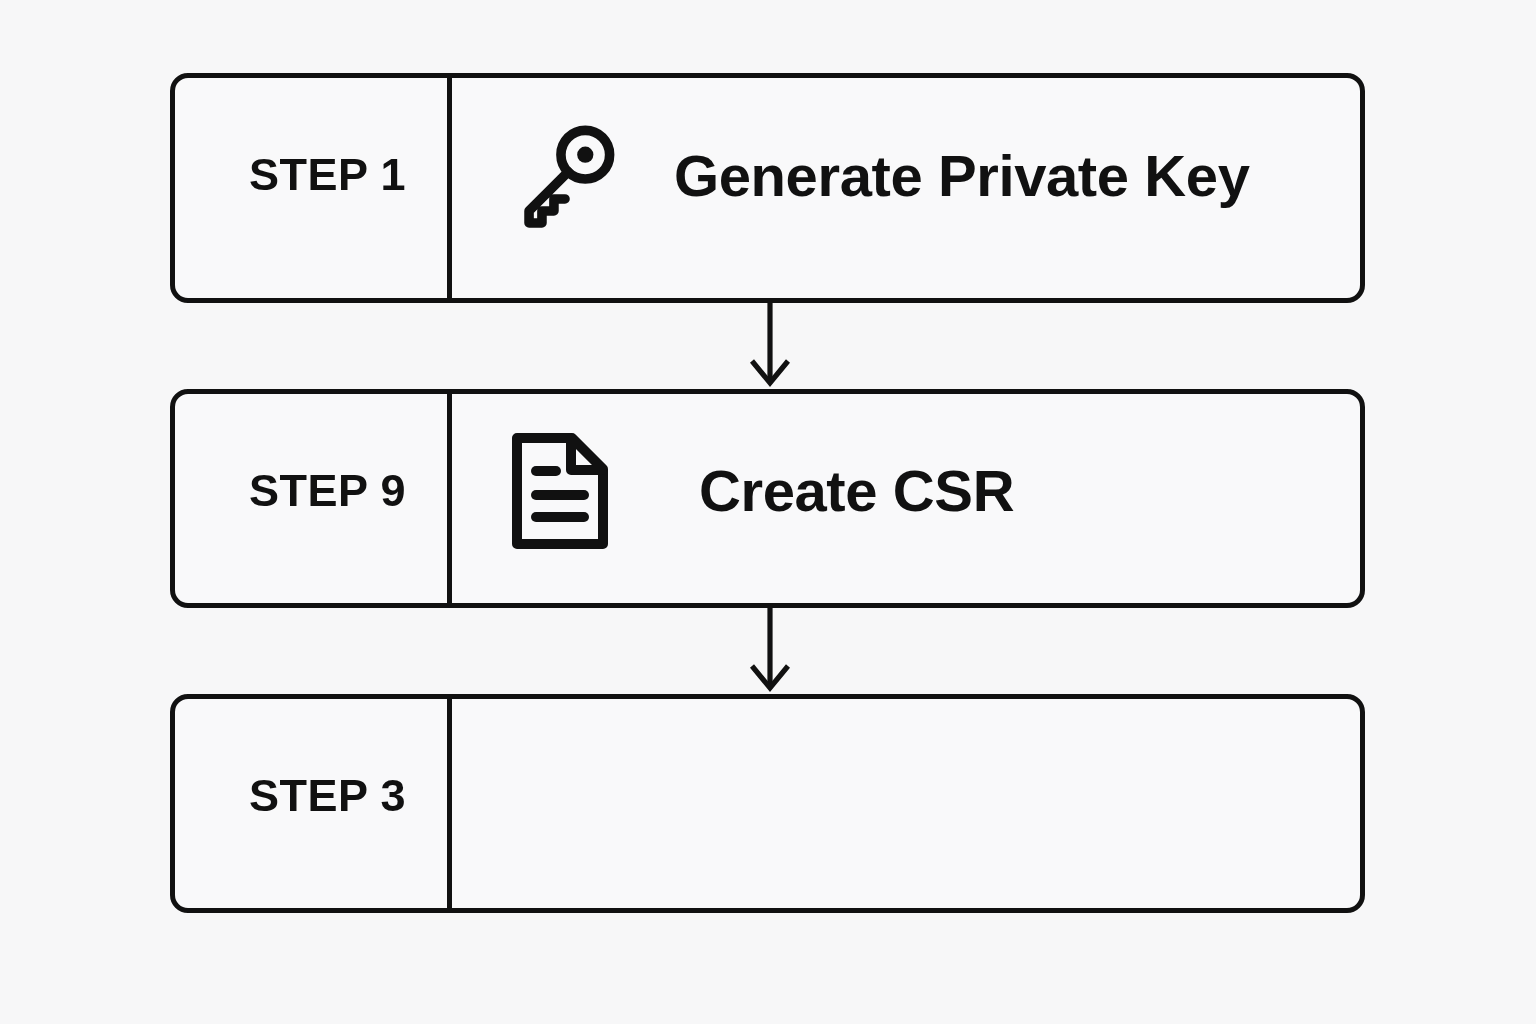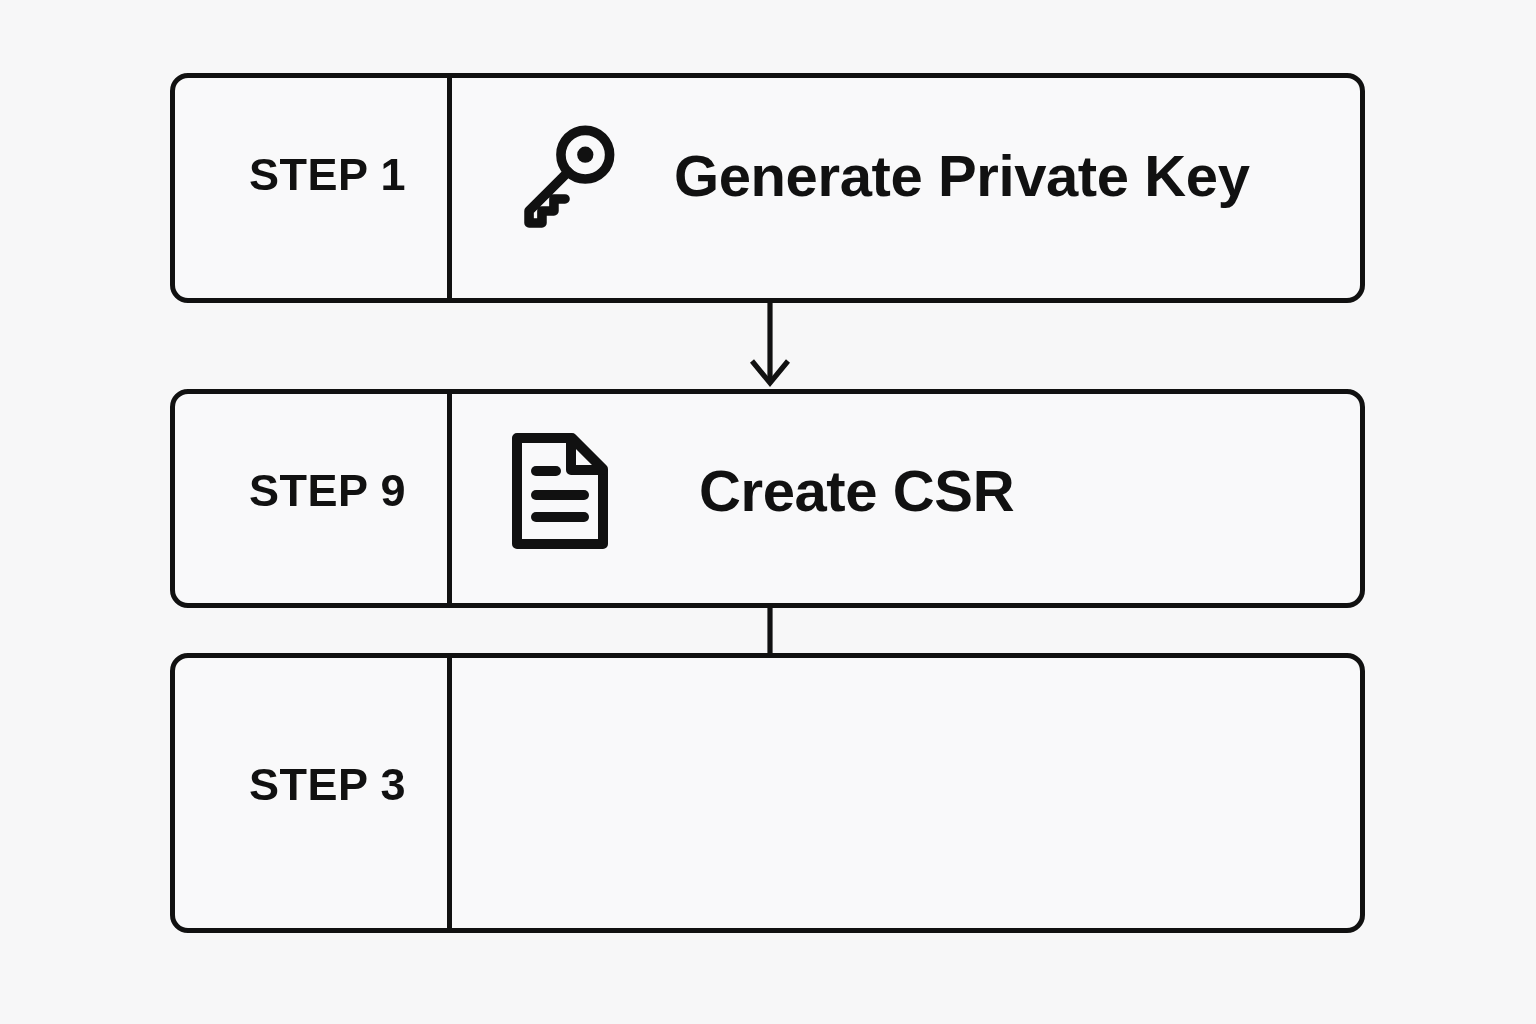--- a/index.html
+++ b/index.html
@@ -27,21 +27,21 @@
     width: 1195px;            
     box-sizing: border-box;
     border: 5px solid #111111;
     border-radius: 18px;
     background: #f9f9fa;
     display: flex;
     align-items: stretch;
   }
   .step-row.r1 { top: 73px;  height: 230px; }
   .step-row.r2 { top: 389px; height: 219px; }
-  .step-row.r3 { top: 653px; height: 280px; }
+  .step-row.r3 { top: 694px; height: 219px; }
 
   
   .step-label-cell {
     position: relative;
     width: 277px;             
     flex: 0 0 277px;
     display: flex;
     align-items: center;
     justify-content: center;
     box-sizing: border-box;

